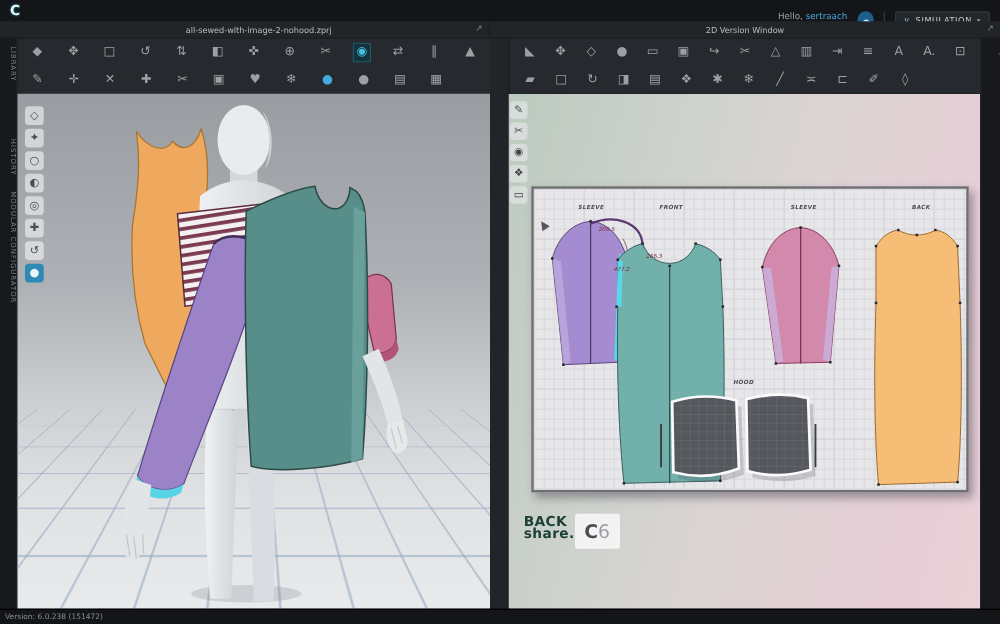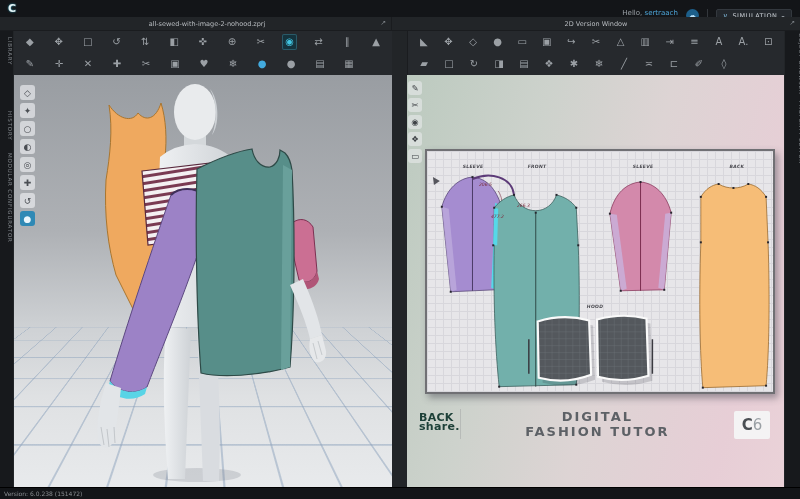--- a/index.html
+++ b/index.html
@@ -400,24 +400,20 @@
       <div class="meas" style="left:52px; top:31px;">206.5</div>
       <div class="meas" style="left:90px; top:52px;">266.3</div>
       <div class="meas" style="left:64px; top:63px;">477.2</div>
     </div>
 
     <div class="branding">
       <div class="skillshare">
         <div>BACK</div>
         <div>share.</div>
       </div>
-      <div class="dft">
-        <div class="l1">DIGITAL</div>
-        <div class="l2">FASHION TUTOR</div>
-      </div>
       <div class="c6box">
         <span class="c">C</span>
         <span class="six">6</span>
       </div>
     </div>
   </section>
 
   <footer class="statusbar">
     <span class="version">Version: 6.0.238 (151472)</span>
   </footer>

